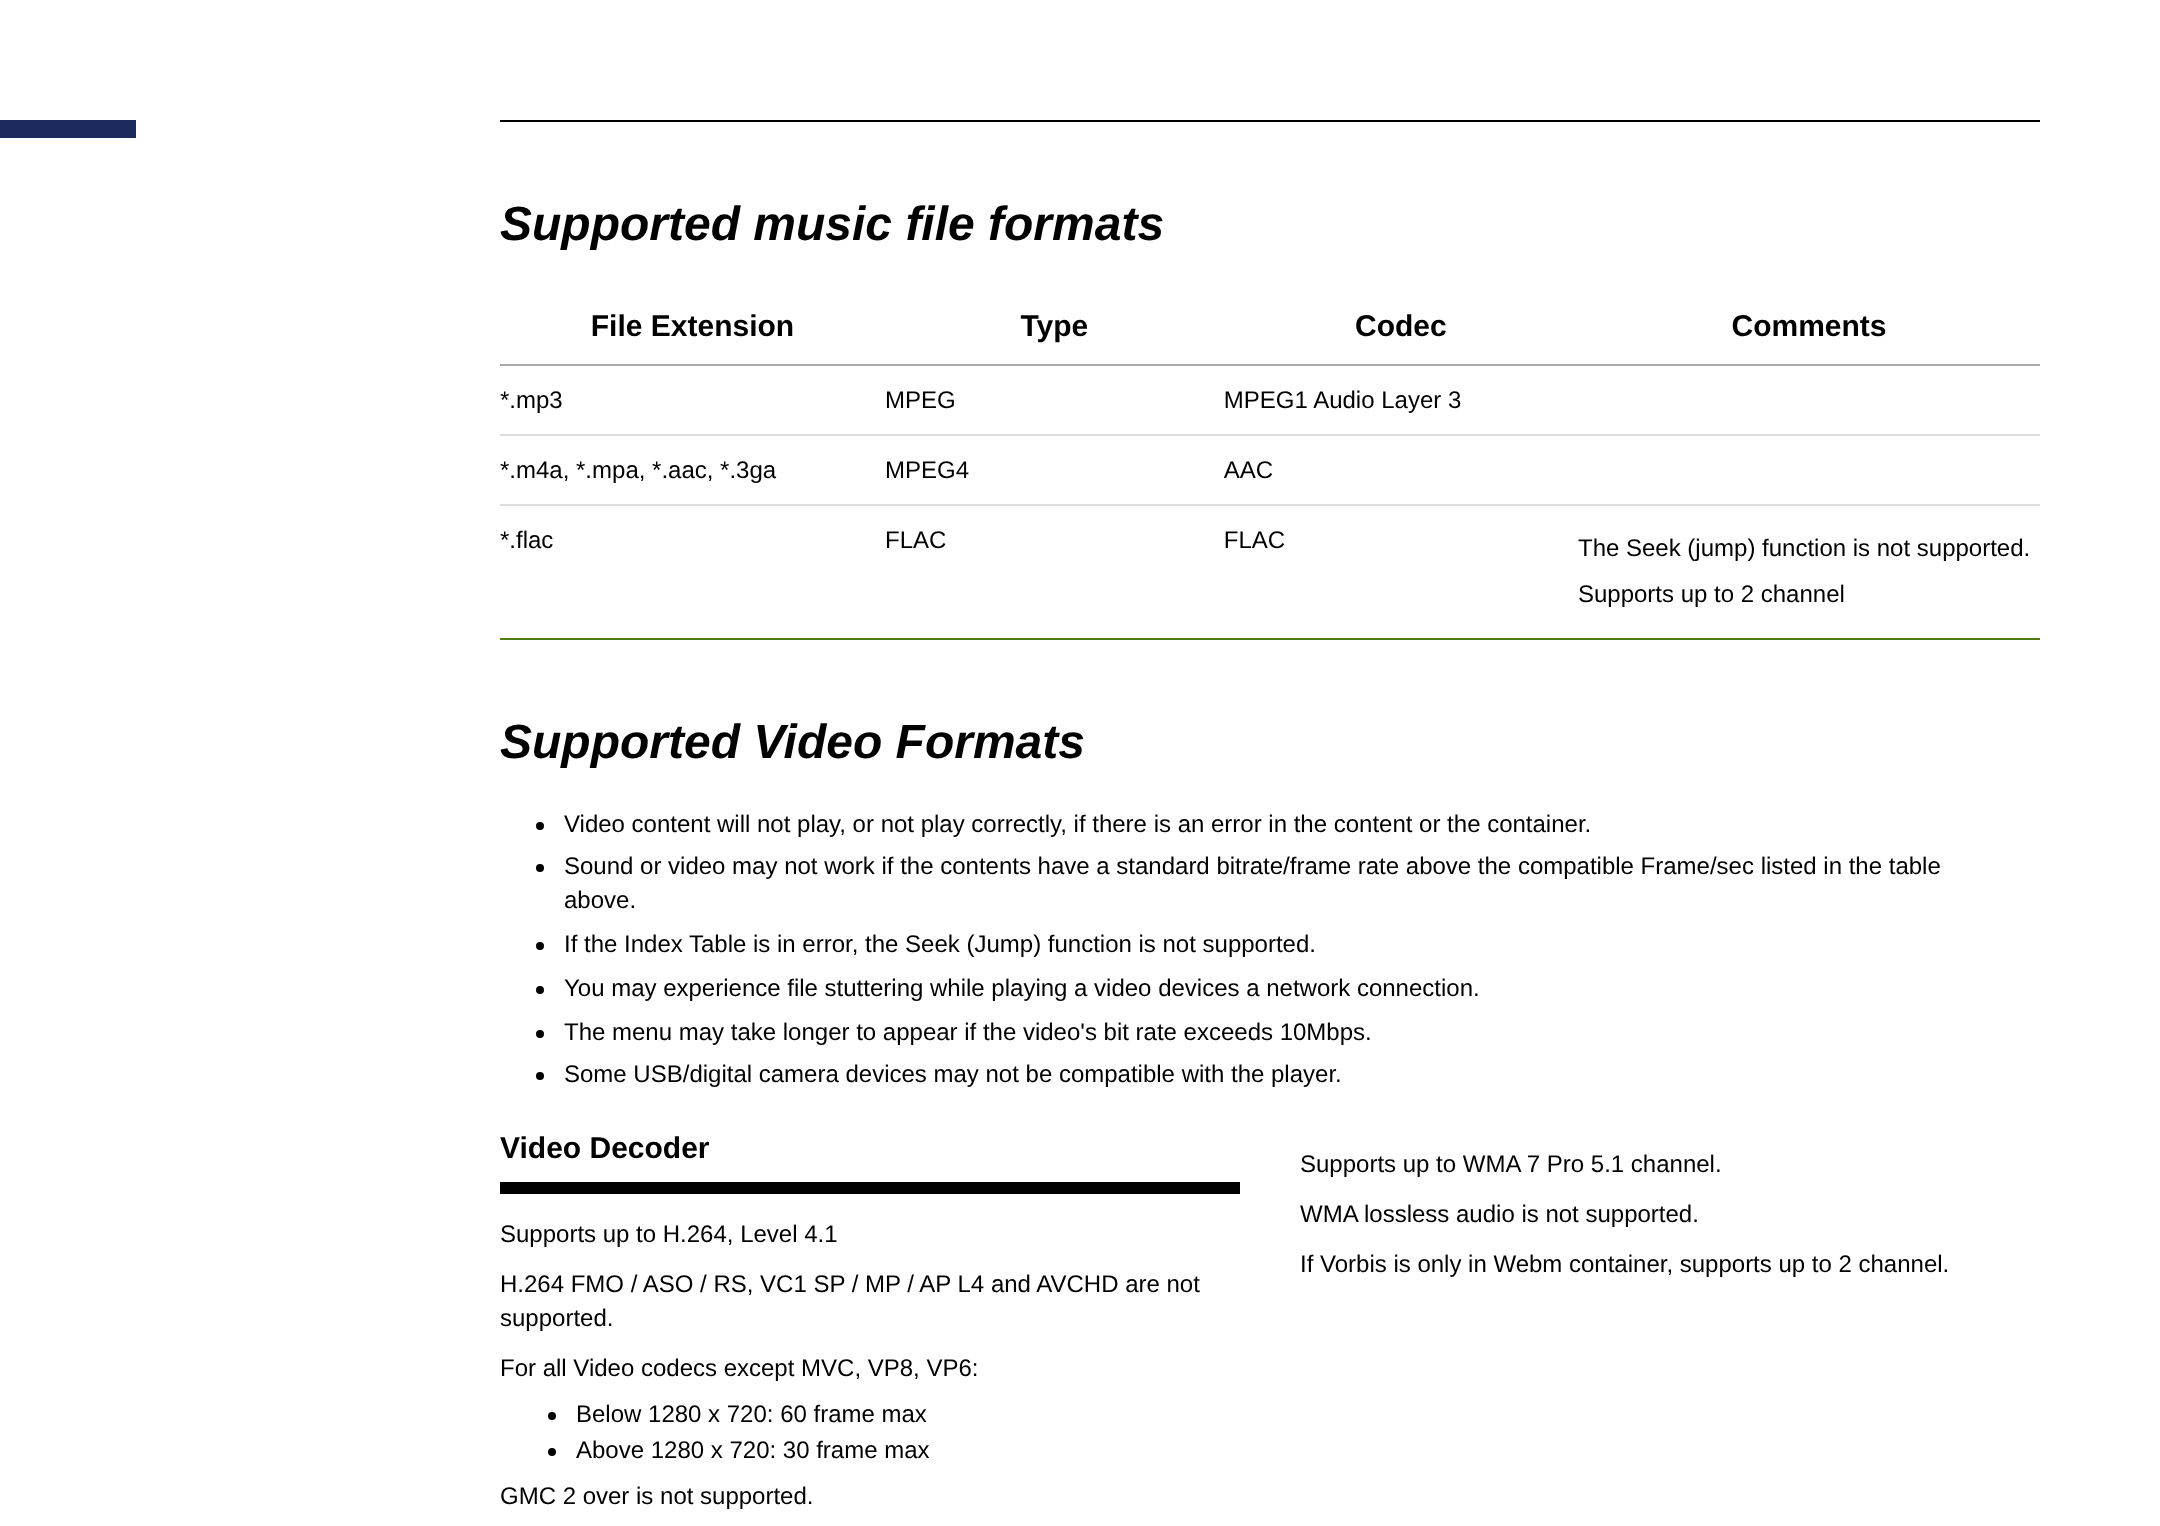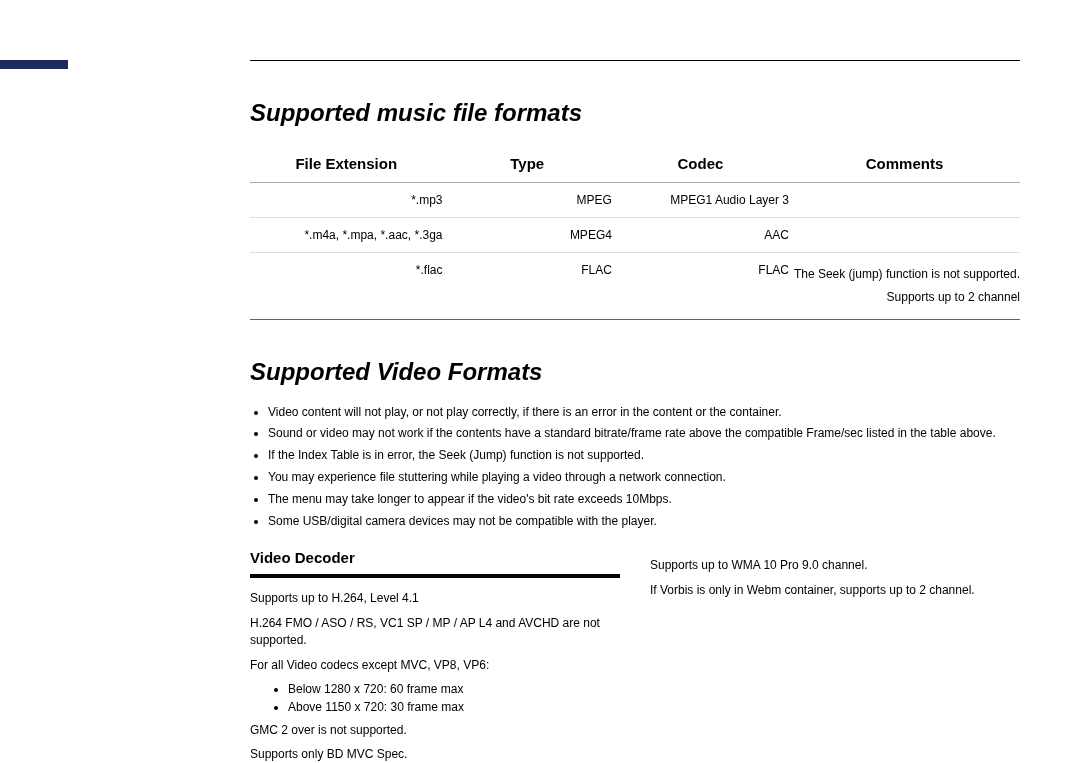--- a/index.html
+++ b/index.html
@@ -49,52 +49,51 @@
     font-size: 15px;
     padding: 10px 0 10px 0;
     border-bottom: 1px solid #aaa;
   }
   table.music td {
     padding: 10px 0;
     vertical-align: top;
   }
   table.music tr.row td {
     border-bottom: 1px solid #ddd;
-    text-align: right;
   }
   table.music tr.row:last-child td {
     border-bottom: 1px solid #4d7c0f;
   }
   .col-ext   { width: 25%; }
   .col-type  { width: 22%; }
   .col-codec { width: 23%; margin-left: 20px; }
   .col-comm  { width: 30%; }
   .multi span { display:block; line-height:1.9; }
   ul.notes {
     margin: 6px 0 20px 0;
     padding-left: 18px;
     font-size: 12px;
   }
-  ul.notes li { margin: 5px 0; line-height:1.4;}
+  ul.notes li { margin: 5px 14px; line-height:1.4;}
   .decoder-wrap {
     display: flex;
     gap: 30px;
     border-bottom: 1px solid #aaa;
     padding-bottom: 20px;
   }
   .decoder-col {
     flex: 1;
     font-size: 12px;
   }
   .decoder-col h3 {
     font-size: 15px;
     font-weight: 700;
     margin: 0 0 12px 0;
     padding-bottom: 8px;
-    border-bottom: 4px solid #000000;
+    border-bottom: 6px solid #000000;
   }
   .decoder-col .line { margin: 8px 0; line-height:1.4;}
   .decoder-col ul { margin: 4px 0 8px 0; padding-left: 26px; }
   .decoder-col ul li { margin: 4px 12px; }
 </style>
 </head>
 <body>
 
 <div class="side-mark"></div>
 
@@ -136,36 +135,37 @@
       </tr>
     </tbody>
   </table>
 
   <h2>Supported Video Formats</h2>
 
   <ul class="notes">
     <li>Video content will not play, or not play correctly, if there is an error in the content or the container.</li>
     <li>Sound or video may not work if the contents have a standard bitrate/frame rate above the compatible Frame/sec listed in the table above.</li>
     <li>If the Index Table is in error, the Seek (Jump) function is not supported.</li>
-    <li>You may experience file stuttering while playing a video through a network connection.</li>
+    <li>You may experience file stuttering while playing a video devices a network connection.</li>
     <li>The menu may take longer to appear if the video's bit rate exceeds 10Mbps.</li>
     <li>Some USB/digital camera devices may not be compatible with the player.</li>
   </ul>
 
   <div class="decoder-wrap">
     <div class="decoder-col">
       <h3>Video Decoder</h3>
       <div class="line">Supports up to H.264, Level 4.1</div>
       <div class="line">H.264 FMO / ASO / RS, VC1 SP / MP / AP L4 and AVCHD are not supported.</div>
       <div class="line">For all Video codecs except MVC, VP8, VP6:</div>
       <ul>
         <li>Below 1280 x 720: 60 frame max</li>
-        <li>Above 1150 x 720: 30 frame max</li>
+        <li>Above 1280 x 720: 30 frame max</li>
       </ul>
       <div class="line">GMC 2 over is not supported.</div>
       <div class="line">Supports only BD MVC Spec.</div>
     </div>
     <div class="decoder-col">
-      <div class="line">Supports up to WMA 10 Pro 9.0 channel.</div>
+      <div class="line">Supports up to WMA 7 Pro 5.1 channel.</div>
+      <div class="line">WMA lossless audio is not supported.</div>
       <div class="line">If Vorbis is only in Webm container, supports up to 2 channel.</div>
     </div>
   </div>
 </div>
 
 </body></html>

